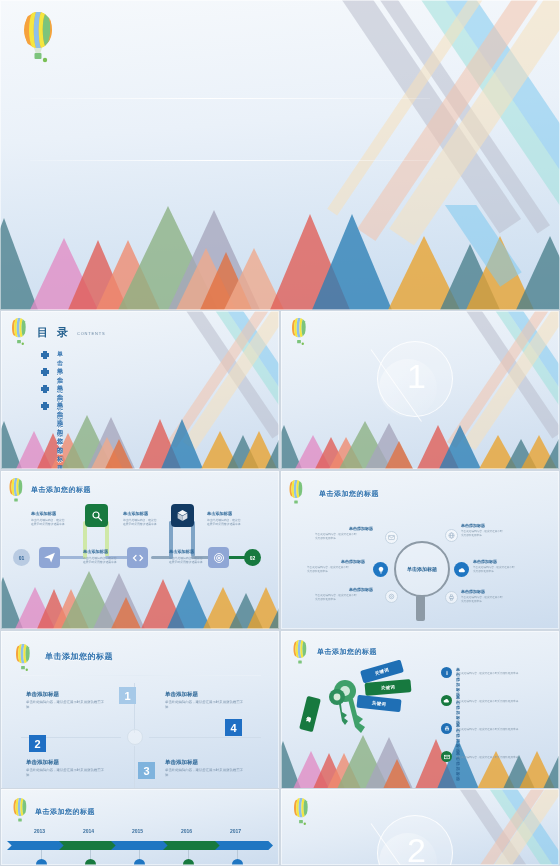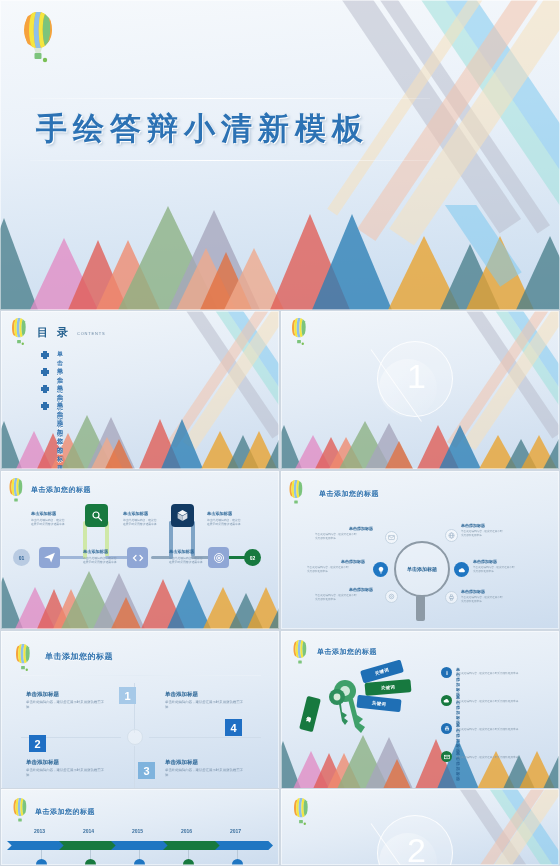--- a/index.html
+++ b/index.html
@@ -195,21 +195,20 @@
         <path d="M21 2 C18 10 18 30 21 38 L25 36 C22 28 22 11 25 4 Z" fill="#f5e63f"></path>
         <path d="M25 4 C22 11 22 28 25 36 L29 31 C31 24 31 14 29 8 Z" fill="#7cc47c"></path>
         <path d="M29 8 C31 14 31 25 28 32 C32 28 33 11 29 8 Z" fill="#f6a23c"></path>
         <path d="M14 38 L22 38 L20 44 L16 44 Z" fill="#cfe3c8" opacity=".7"></path>
         <rect x="14.5" y="43" width="7" height="6" rx="1" fill="#7cc47c"></rect>
         <circle cx="25" cy="50" r="2.2" fill="#79bf55"></circle>
       </svg>
     </div>
 
     <div class="hero-rule" id="hero-rule-top"></div>
-    <div id="hero-title">手绘答辩小清新模板</div>
     <div class="hero-rule" id="hero-rule-bot"></div>
   </div>
 
   <div class="slide g" id="slide-contents">
     <div class="ribbons">
       <div class="rb a" style="left:4px;top:-30px;width:13px;height:190px;transform:rotate(-34deg)"></div>
       <div class="rb b" style="left:40px;top:-20px;width:10px;height:170px;transform:rotate(-34deg)"></div>
       <div class="rb c" style="left:52px;top:-20px;width:13px;height:190px;transform:rotate(-34deg)"></div>
       <div class="rb d" style="left:116px;top:-10px;width:15px;height:170px;transform:rotate(34deg)"></div>
       <div class="rb e" style="left:100px;top:-10px;width:11px;height:170px;transform:rotate(34deg)"></div>

